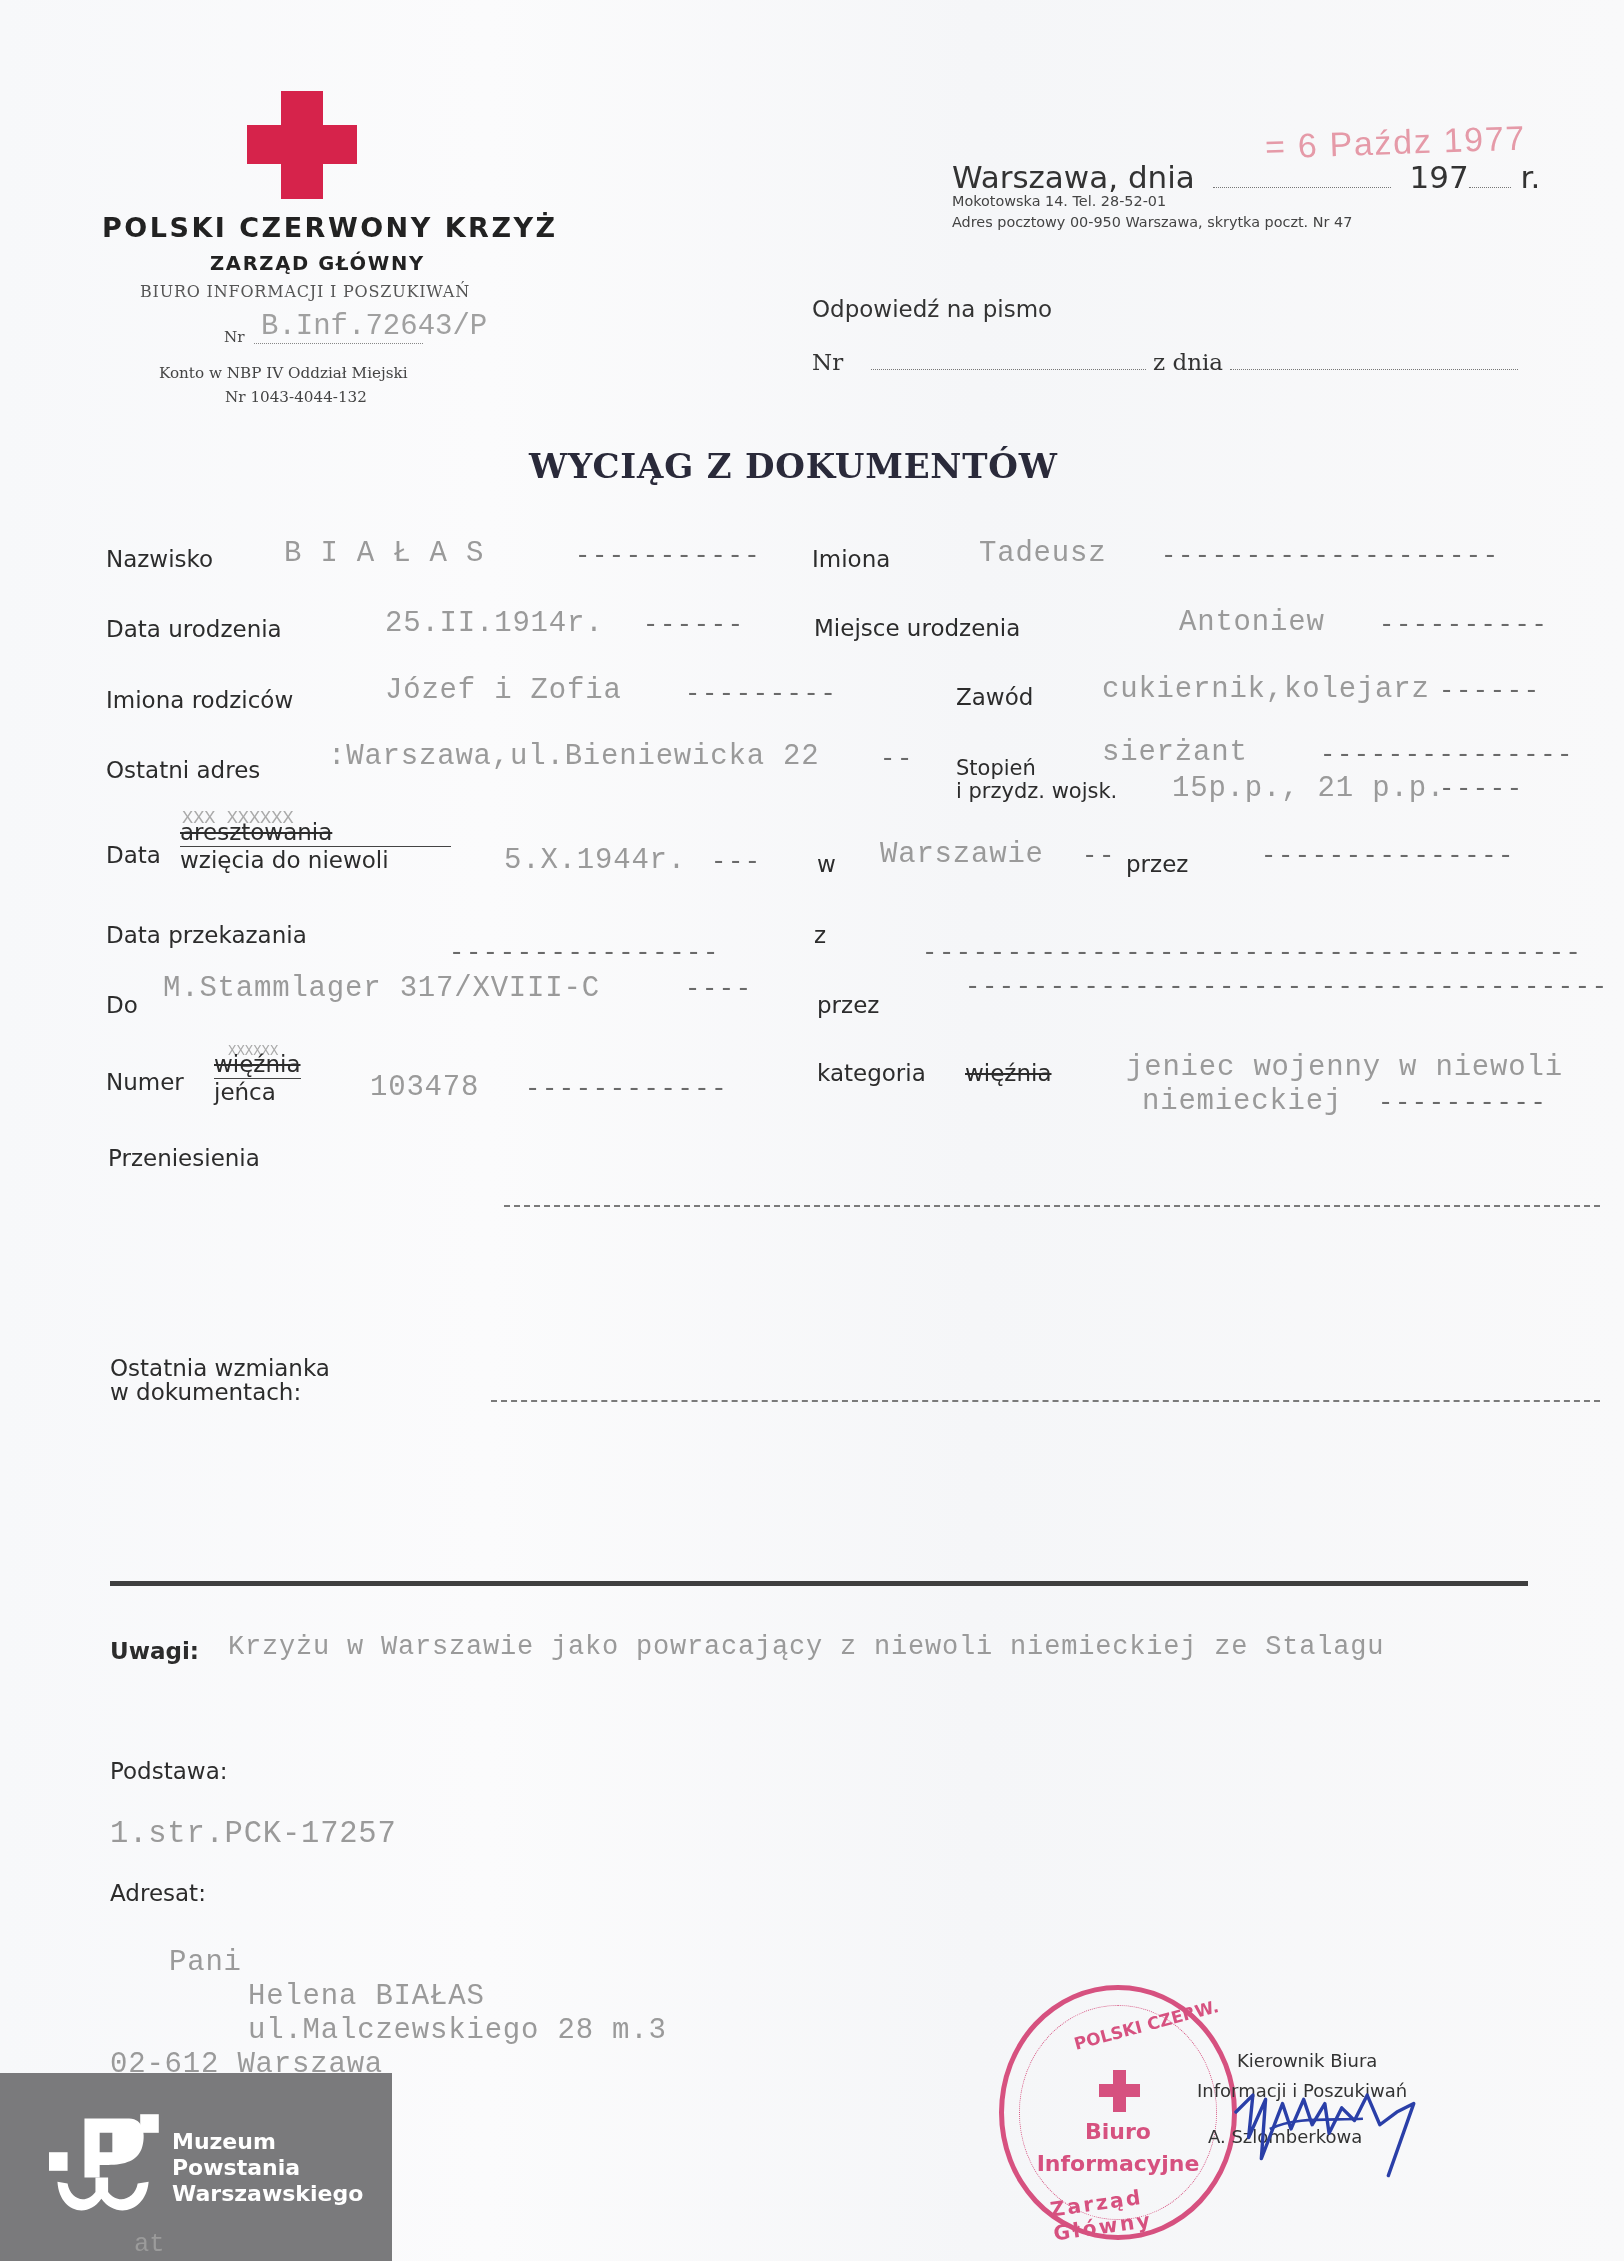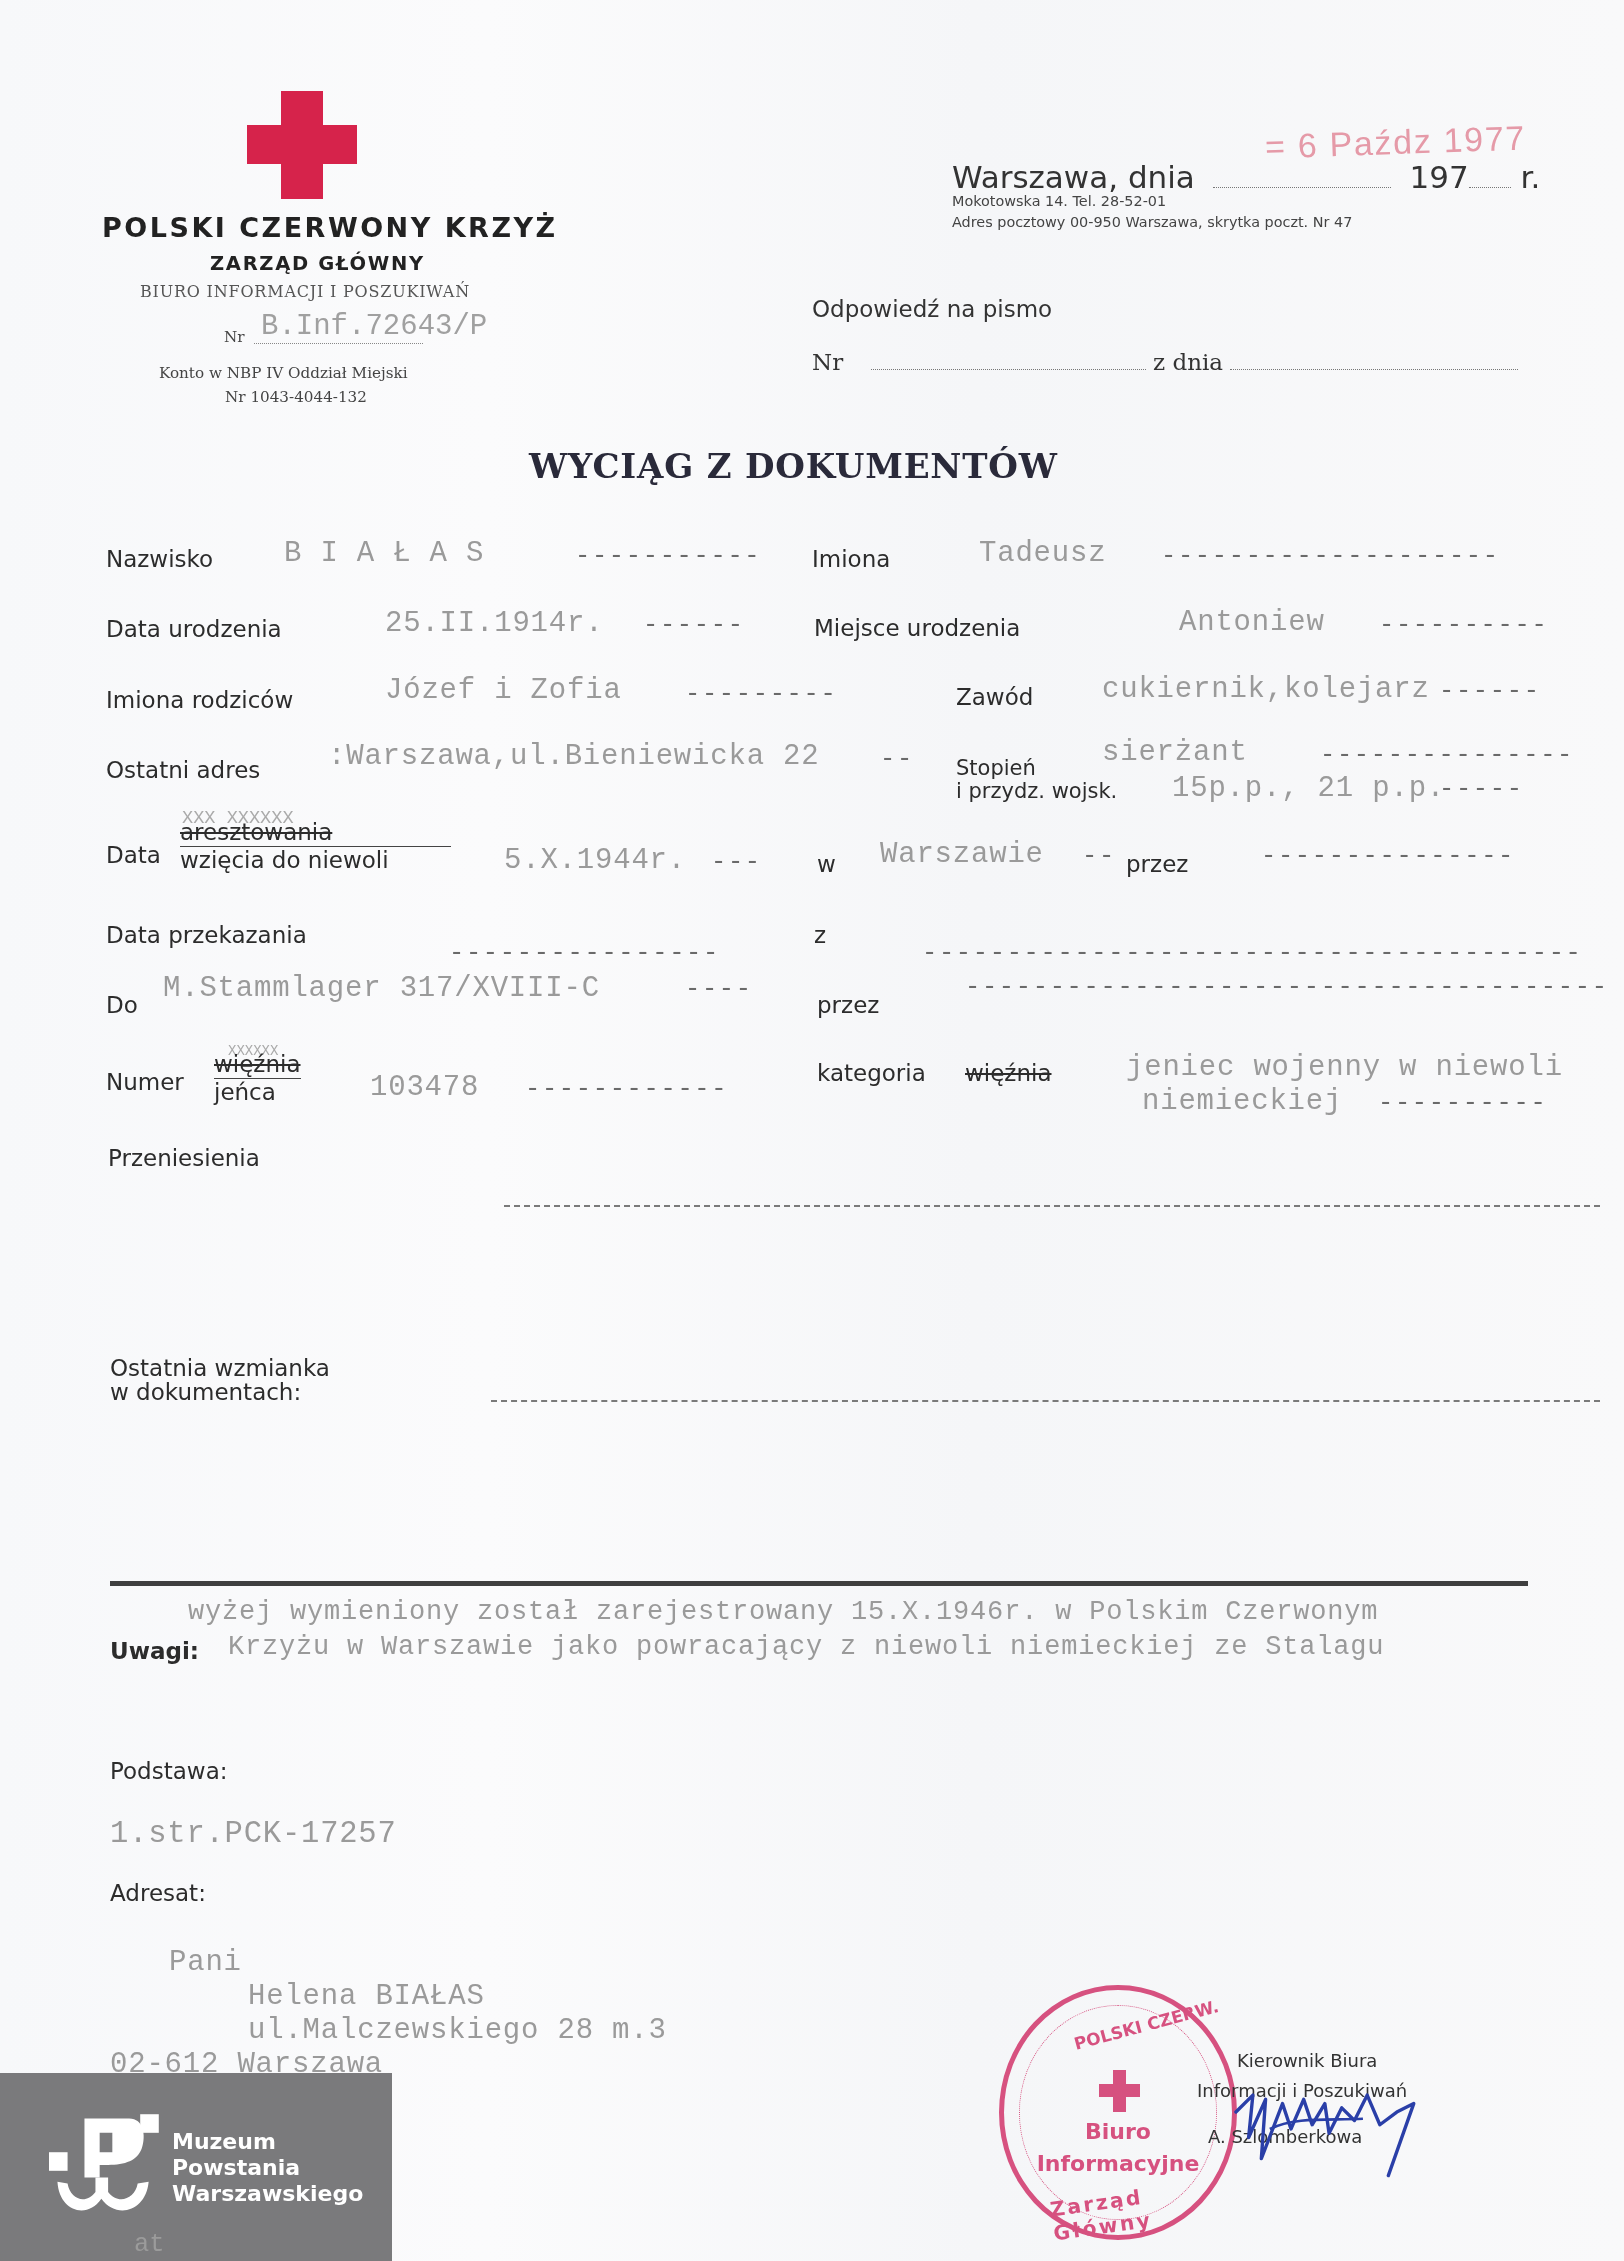--- a/index.html
+++ b/index.html
@@ -185,21 +185,20 @@
   <div class="long-dash" style="left:504px;top:1205px;width:1096px;"></div>
 
   <div class="abs lbl" style="left:110px;top:1356px;line-height:24px;">
     <div>Ostatnia wzmianka</div>
     <div>w dokumentach:</div>
   </div>
   <div class="long-dash" style="left:491px;top:1400px;width:1109px;"></div>
 
   <div class="heavy-rule"></div>
 
-  <div class="abs typed" style="left:188px;top:1597px;font-size:27px;">wyżej wymieniony został zarejestrowany 15.X.1946r. w Polskim Czerwonym</div>
   <div class="abs lbl" style="left:110px;top:1638px;font-weight:bold;">Uwagi:</div>
   <div class="abs typed" style="left:228px;top:1632px;font-size:27px;">Krzyżu w Warszawie jako powracający z niewoli niemieckiej ze Stalagu</div>
 
   <div class="abs lbl" style="left:110px;top:1758px;">Podstawa:</div>
   <div class="abs typed" style="left:110px;top:1817px;font-size:30.5px;">1.str.PCK-17257</div>
 
   <div class="abs lbl" style="left:110px;top:1880px;">Adresat:</div>
   <div class="abs typed" style="left:169px;top:1946px;">Pani</div>
   <div class="abs typed" style="left:248px;top:1980px;">Helena BIAŁAS</div>
   <div class="abs typed" style="left:248px;top:2014px;">ul.Malczewskiego 28 m.3</div>

